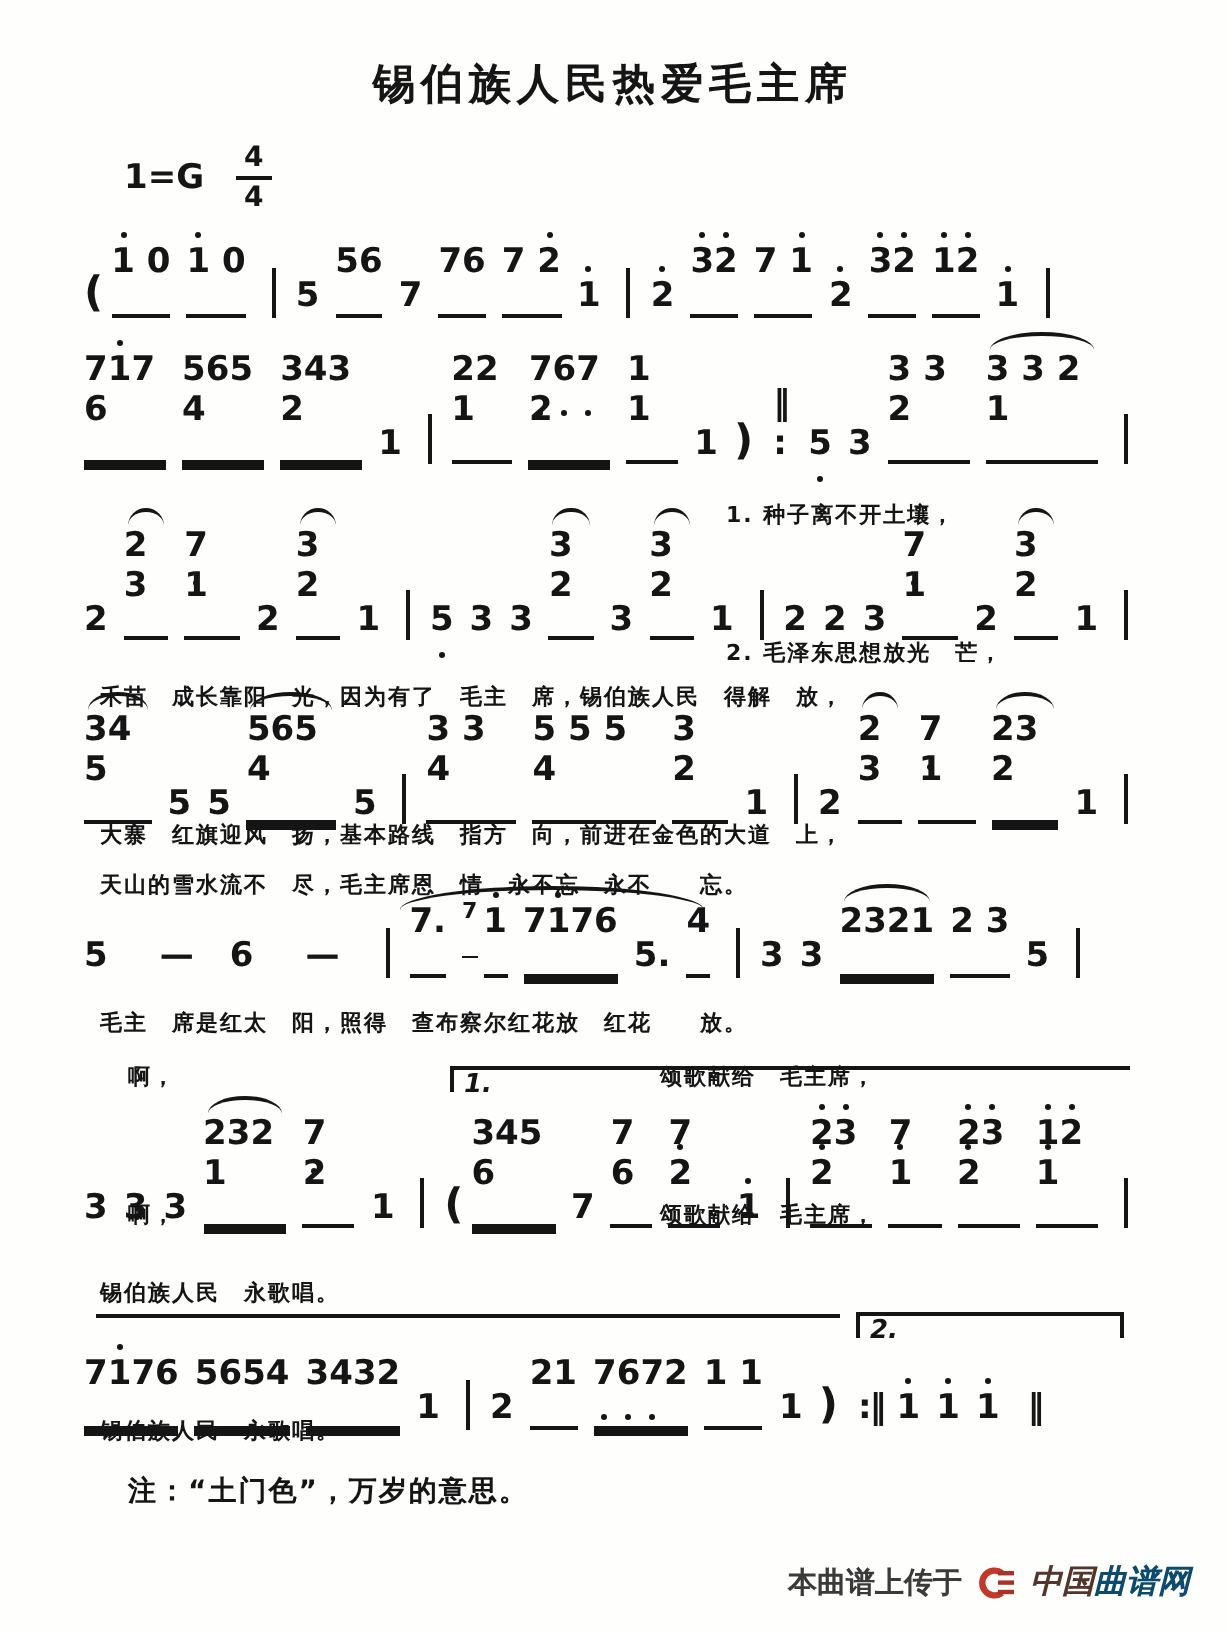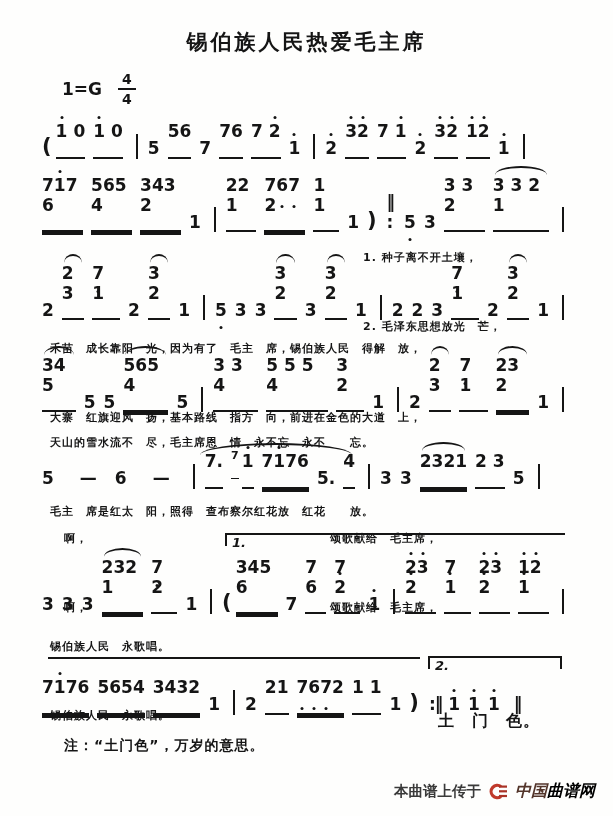--- a/index.html
+++ b/index.html
@@ -46,21 +46,21 @@
   .volta.v2{left:428px;top:656px;width:130px;border-left:2px solid #151515;border-right:2px solid #151515;}
   .volta .vlabel{position:absolute;left:5px;top:1px;font-size:13px;font-style:italic;font-weight:bold;line-height:1;}
   .bigslur{position:absolute;left:200px;top:443px;width:152px;height:10px;
            border-top:2px solid #151515;border-radius:50% 50% 0 0/100% 100% 0 0;}
   
   .footer{position:absolute;right:18px;top:781px;display:flex;align-items:center;gap:7px;
           font-size:14.5px;font-weight:bold;}
   .footer .upload{color:#3a3a3a;}
   .sitename{font-style:italic;font-weight:bold;font-size:16px;}
   .sitename .cn{color:#53352b;}
-  .sitename .qp{color:#000000;font-family:Liberation Serif, serif;}
+  .sitename .qp{color:#0c4a6e;font-family:Liberation Serif, serif;}
 </style>
 </head>
 <body>
 
 <div class="page">
 
   <div class="title">锡伯族人民热爱毛主席</div>
 
   <div class="keytime">
     <span>1=G</span>
@@ -236,21 +236,20 @@
   <div class="lyric" style="left:330px;top:481px">
     <div>颂歌献给　毛主席，</div>
     <div>颂歌献给　毛主席，</div>
   </div>
 
   <div class="lyric" style="left:50px;top:589px">
     <div>锡伯族人民　永歌唱。</div>
     <div>锡伯族人民　永歌唱。</div>
   </div>
 
-  <div class="lyric" style="left:438px;top:709px;font-size:16px">土　门　色。</div>
 
   <div class="volta v1">
     <span class="vlabel">1.</span>
   </div>
   <div class="volta cont"></div>
   <div class="volta v2">
     <span class="vlabel">2.</span>
   </div>
   <div class="bigslur"></div>
 

